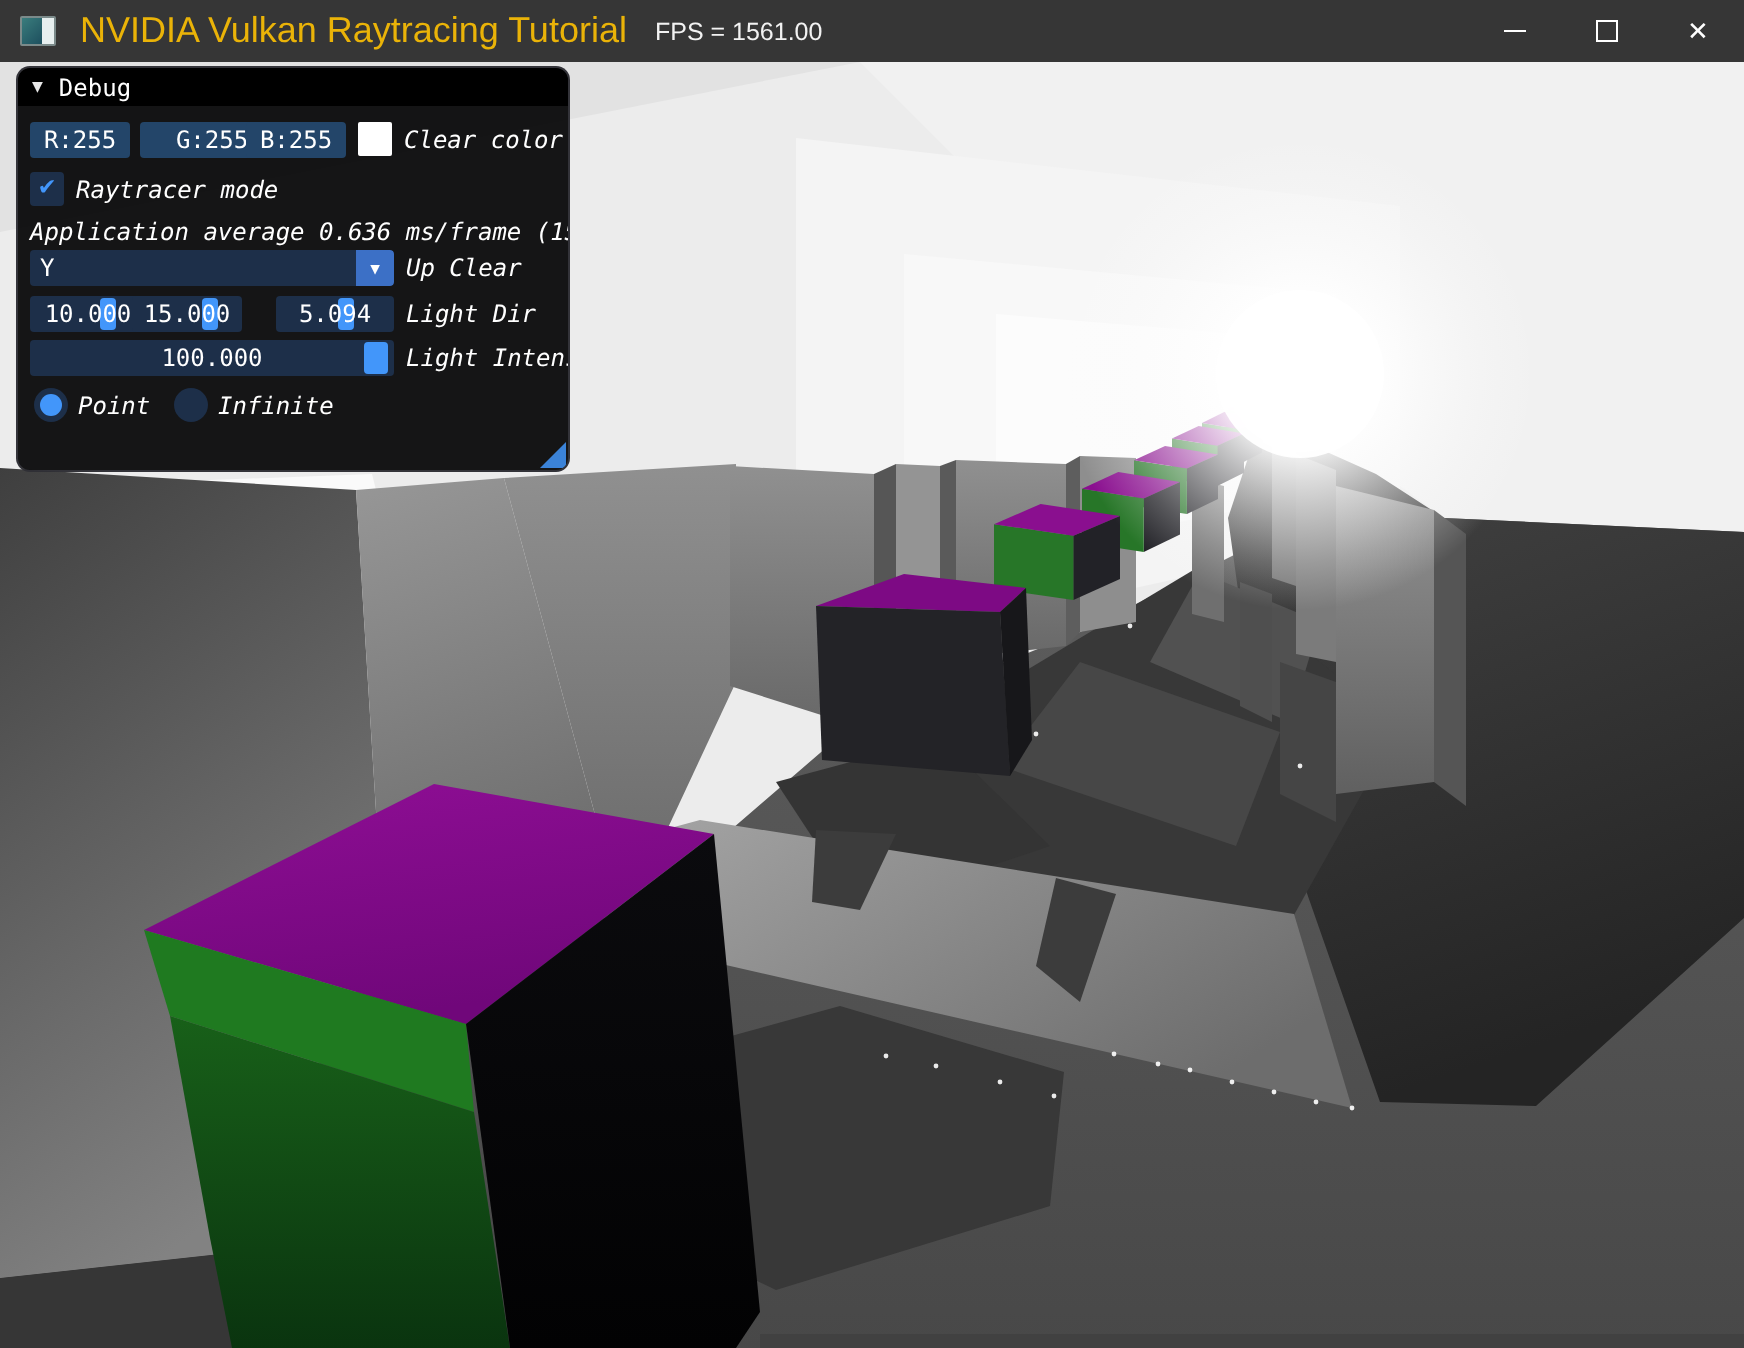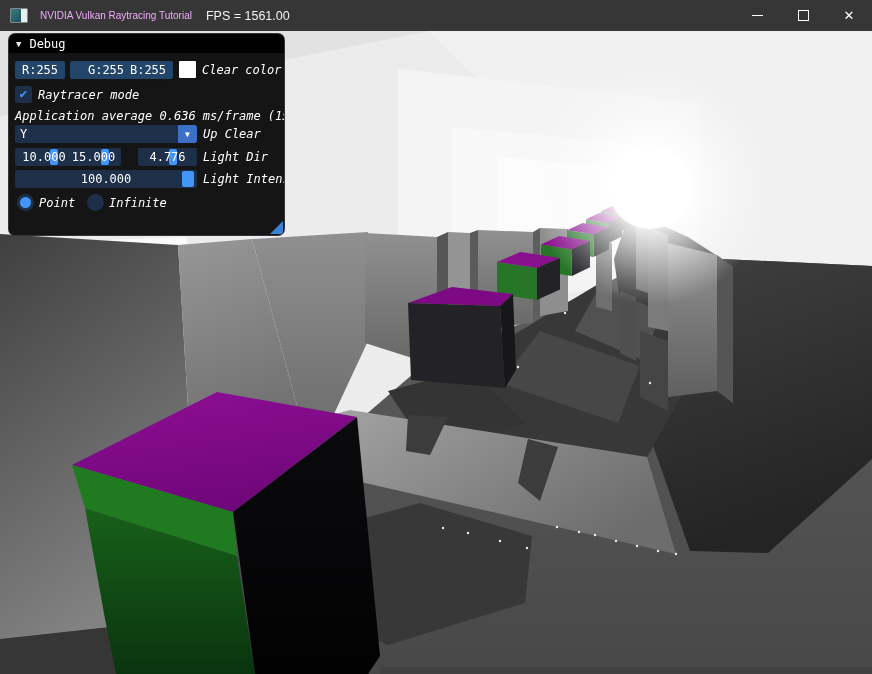--- a/index.html
+++ b/index.html
@@ -6,21 +6,21 @@
   body{width:872px;height:674px;position:relative;overflow:hidden;
        font-family:"Liberation Sans",sans-serif;-webkit-font-smoothing:antialiased;}
 
   
   .titlebar{position:absolute;left:0;top:0;width:872px;height:31px;
             background:var(--titlebar_bg,#363636);display:flex;align-items:center;z-index:30;}
   .app-icon{width:16px;height:13px;margin-left:10px;border:1px solid #7b8a8a;
             display:flex;overflow:hidden;border-radius:1px;}
   .app-icon .ic-l{width:60%;height:100%;background:linear-gradient(135deg,#3a7d7d,#1d4f5e);}
   .app-icon .ic-r{width:40%;height:100%;background:#e7efef;}
-  .tb-title{color:#f0abfc;font-size:10px;margin-left:12px;white-space:pre;}
+  .tb-title{color:#eab308;font-size:18px;margin-left:12px;white-space:pre;}
   .tb-fps{color:#f2f2f2;font-size:12.5px;margin-left:14px;white-space:pre;}
   .tb-btns{margin-left:auto;height:31px;display:flex;}
   .tb-btn{width:46px;height:31px;display:flex;align-items:center;justify-content:center;color:#fff;}
   .glyph-min{display:block;width:11px;height:0;border-top:1px solid #fff;}
   .glyph-max{display:block;width:9px;height:9px;border:1px solid #fff;}
   .glyph-close{font-size:13px;line-height:13px;color:#fff;}
 
   
   .scene{position:absolute;left:0;top:31px;width:872px;height:643px;z-index:1;}
 
@@ -280,21 +280,21 @@
     <div class="frame" style="left:0;width:58px">
       <div class="grab" style="left:35px"></div>
       <span class="fval">10.000</span>
     </div>
     <div class="frame" style="left:51px;width:55px">
       <div class="grab" style="left:35px"></div>
       <span class="fval">15.000</span>
     </div>
     <div class="frame" style="left:123px;width:59px">
       <div class="grab" style="left:31px"></div>
-      <span class="fval">4.776</span>
+      <span class="fval">5.094</span>
     </div>
     <span class="rlabel" style="left:188px">Light Dir</span>
   </div>
 
   <div class="row" style="top:136px">
     <div class="frame" style="left:0;width:182px">
       <div class="grab" style="left:167px;width:12px"></div>
       <span class="fval">100.000</span>
     </div>
     <span class="rlabel" style="left:188px">Light Intens</span>

